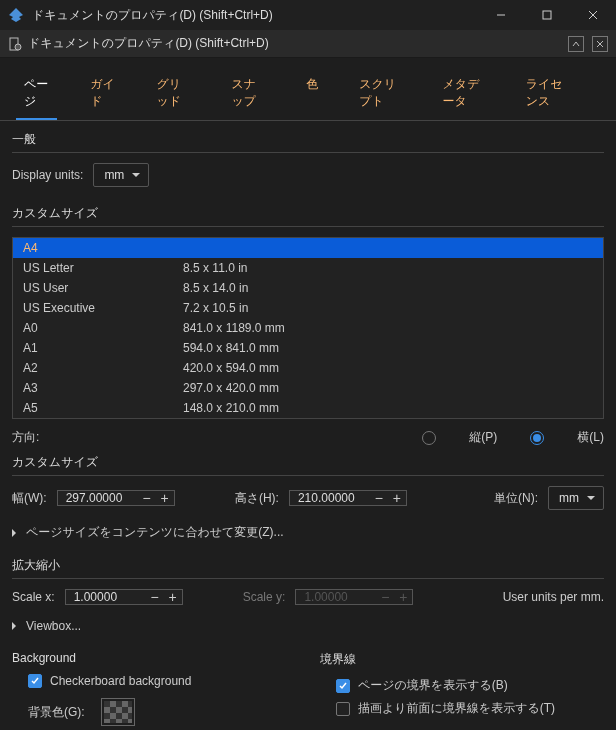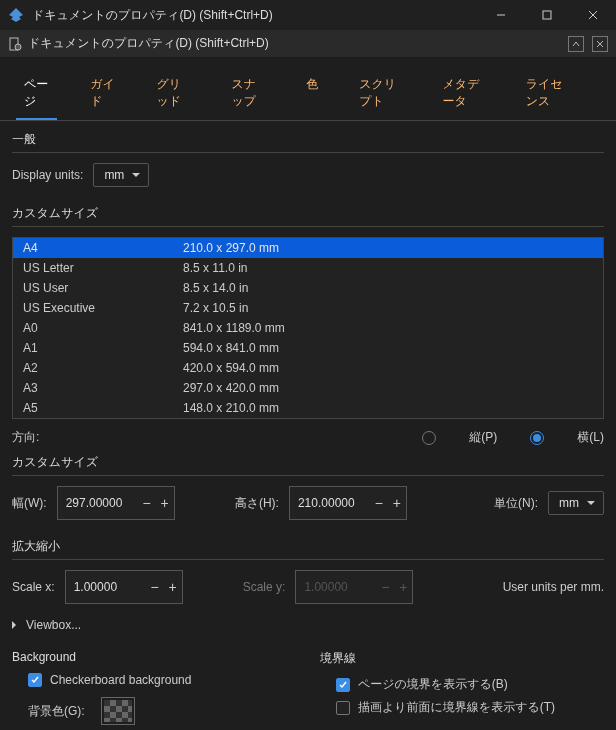--- a/index.html
+++ b/index.html
@@ -23,30 +23,30 @@
 .section { padding: 10px 12px 0 12px; }
 .section-title { font-size: 12px; color: #ddd; padding-bottom: 4px; border-bottom: 1px solid #444; margin-bottom: 10px; }
 
 .row { display: flex; align-items: center; gap: 10px; margin-bottom: 8px; }
 .label { color: #ccc; }
 .select { background: #1e1e1e; border: 1px solid #555; padding: 4px 24px 4px 10px; color: #ddd; position: relative; border-radius: 2px; display: inline-flex; align-items: flex-start; }
 .select::after { content: ""; position: absolute; right: 8px; top: 50%; margin-top: -2px; border: 4px solid transparent; border-top-color: #ccc; }
 
 .list { border: 1px solid #444; background: #222; }
 .list-row { display: flex; padding: 3px 10px; font-size: 12px; }
-.list-row.selected { background: #0a5cd8; color: #e5e5e5; }
+.list-row.selected { background: #0a5cd8; color: #fdba74; }
 .list-row .c1 { width: 160px; }
 .list-row .c2 { flex: 1; }
 
 .radio-row { display: flex; align-items: center; gap: 33px; }
 .radio { width: 14px; height: 14px; border: 1px solid #777; border-radius: 50%; display: inline-flex; align-items: center; justify-content: center; }
 .radio.checked { border-color: #3a8ee6; }
 .radio.checked::after { content: ""; width: 8px; height: 8px; background: #3a8ee6; border-radius: 50%; }
 
-.spin { display: flex; align-items: center; border: 1px solid #555; background: #222; height: 34px; }
+.spin { display: flex; align-items: center; border: 1px solid #555; background: #222; height: 16px; }
 .spin input { background: transparent; border: none; color: #ddd; padding: 0 8px; width: 80px; font-size: 12px; outline: none; height: 100%; }
 .spin .btn { width: 18px; text-align: center; color: #ccc; cursor: pointer; font-size: 14px; line-height: 1; }
 .spin.disabled input, .spin.disabled .btn { color: #555; }
 
 .expander { display: flex; align-items: center; gap: 6px; padding: 6px 0; cursor: pointer; }
 .expander .arrow { display: inline-block; border: 4px solid transparent; border-left-color: #ccc; }
 
 .columns { display: flex; gap: 24px; padding: 12px 12px 0 12px; }
 .col { flex: 1; }
 .group-title { color: #ddd; margin-bottom: 6px; }
@@ -131,21 +131,20 @@
         <span>mm</span>
       </div>
   </div>
 </div>
 
 <div class="section">
   <div class="section-title">カスタムサイズ</div>
   <div class="list" id="page-size-list">
       <div class="list-row selected">
         <span class="c1">A4</span>
-        <span class="c2">210.0 x 297.0 mm</span>
       </div>
       <div class="list-row">
         <span class="c1">US Letter</span>
         <span class="c2">8.5 x 11.0 in</span>
       </div>
       <div class="list-row">
         <span class="c1">US User</span>
         <span class="c2">8.5 x 14.0 in</span>
       </div>
       <div class="list-row">
@@ -198,20 +197,24 @@
     <div class="spin">
       <input value="210.00000" style="">
       <span class="btn">−</span>
       <span class="btn">+</span>
     </div>
     <div class="fill"></div>
     <span class="label">単位(N):</span>
     <div class="select">
         <span>mm</span>
       </div>
+  </div>
+  <div class="expander">
+    <span class="arrow"></span>
+    <span>ページサイズをコンテンツに合わせて変更(Z)...</span>
   </div>
 </div>
 
 <div class="section">
   <div class="section-title">拡大縮小</div>
   <div class="row">
     <span class="label">Scale x:</span>
     <div class="spin">
       <input value="1.00000" style="">
       <span class="btn">−</span>

